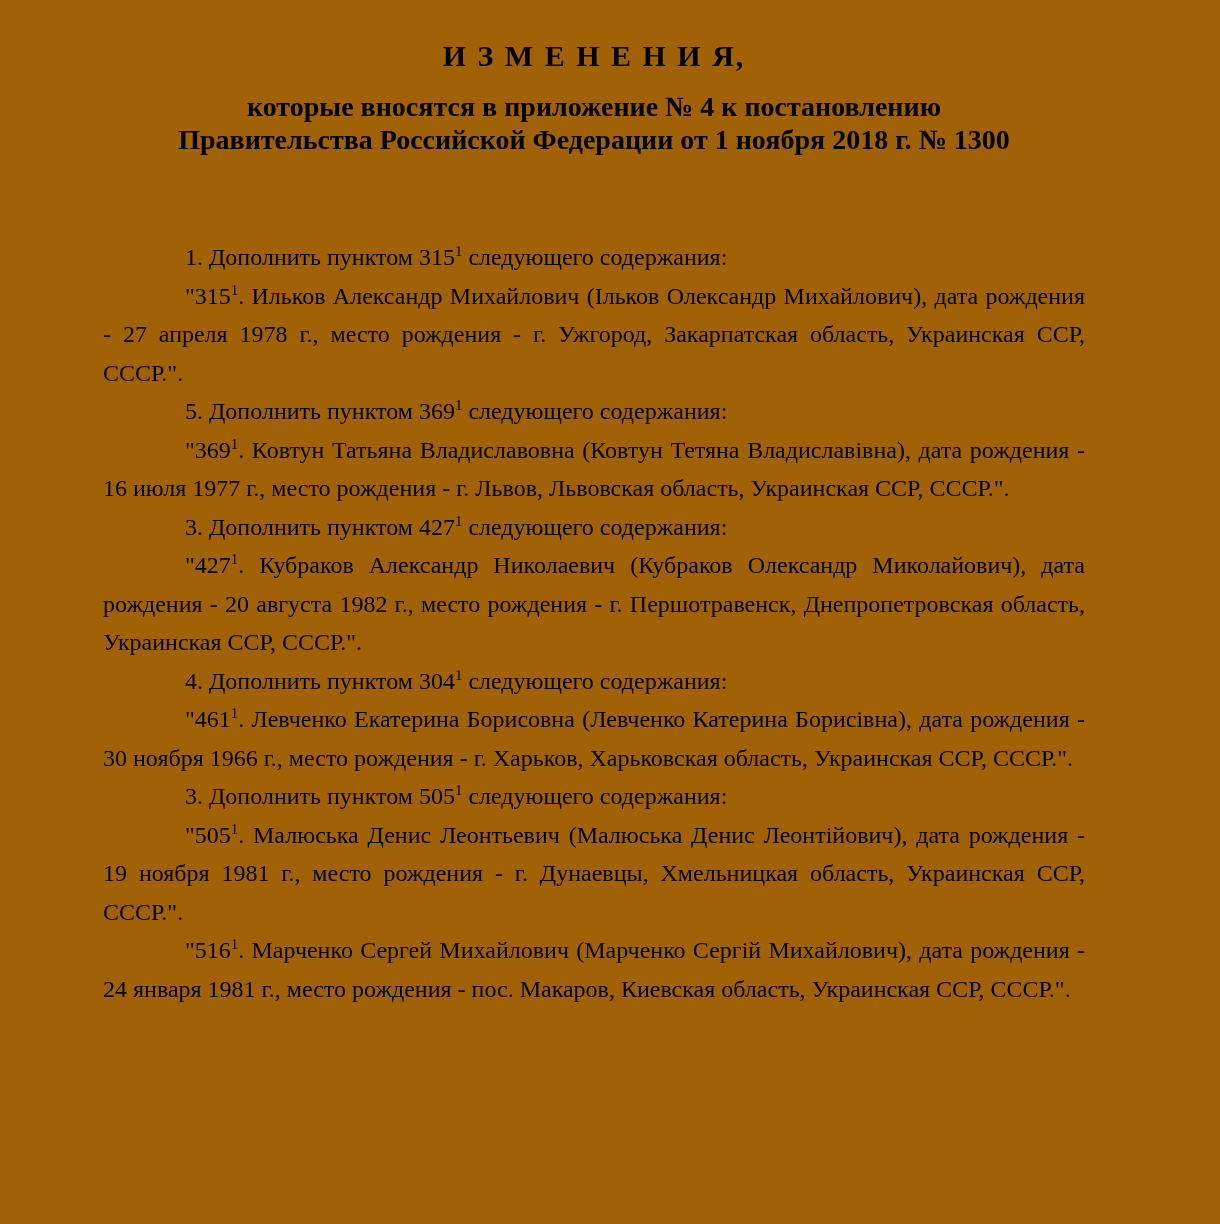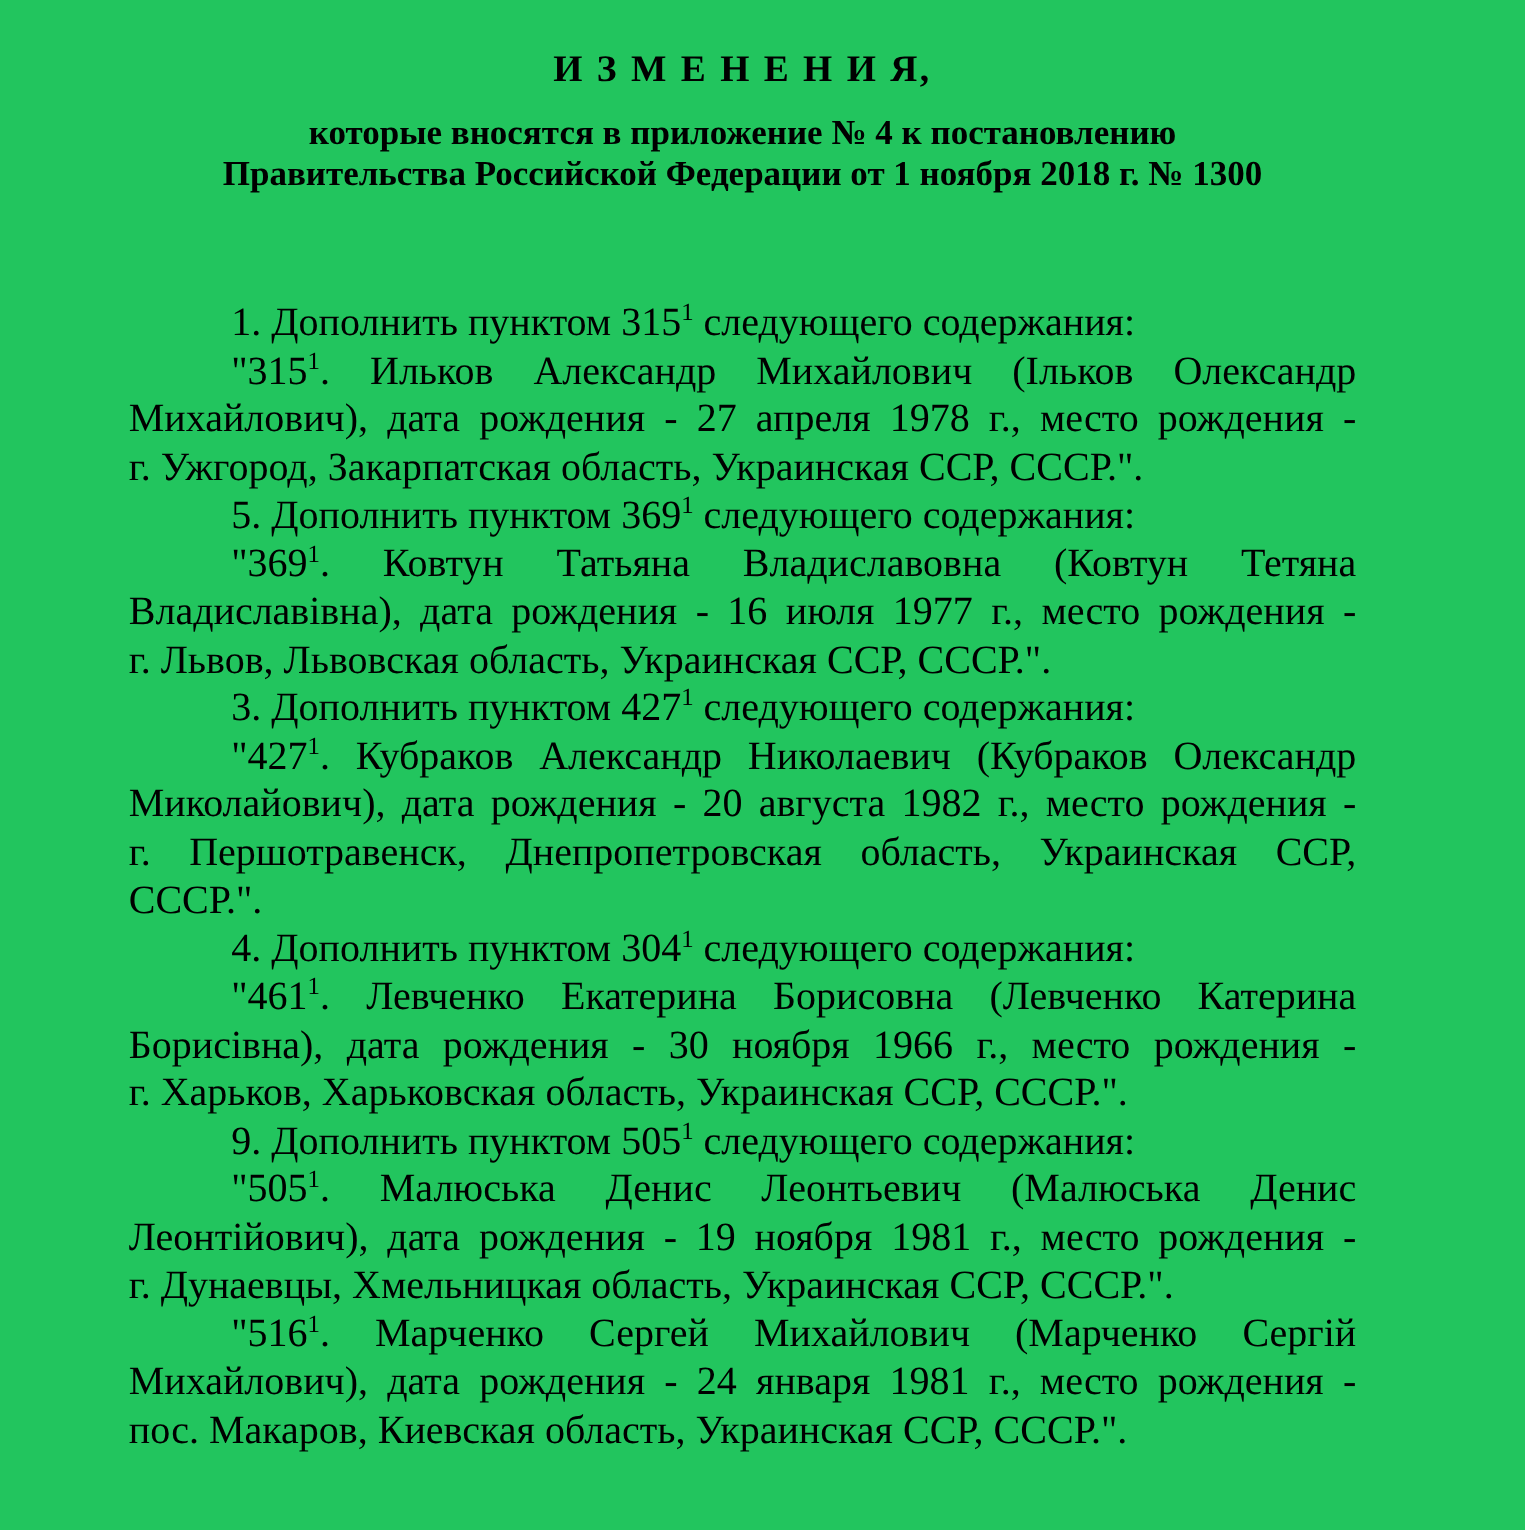--- a/index.html
+++ b/index.html
@@ -8,41 +8,41 @@
     width: 1220px;
     height: 1224px;
     overflow: hidden;
     font-family: "Liberation Serif", "DejaVu Serif", serif;
     color: #000000;
   }
   .page {
     width: 1220px;
     height: 1224px;
     padding: 36px 135px 0 103px;
-    background: #22c55e;
+    background: #a16207;
   }
   .doc-title {
     text-align: center;
     font-weight: bold;
     font-size: 30px;
     line-height: 40px;
     letter-spacing: 2px;
     white-space: nowrap;
   }
   .doc-subtitle {
     margin-top: 14px;
     text-align: center;
     font-weight: bold;
     font-size: 28px;
     line-height: 33px;
   }
   .doc-subtitle p { white-space: nowrap; }
   .content {
     margin-top: 82px;
-    font-size: 32px;
+    font-size: 24px;
     line-height: 38.5px;
   }
   .para {
     text-align: justify;
     text-indent: 82px;
   }
   sup.pt {
     font-size: 62%;
     line-height: 0;
   }
@@ -75,21 +75,21 @@
       <p class="para"><span>3. Дополнить пунктом 427</span><sup class="pt">1</sup><span> следующего содержания:</span></p>
       <p class="para"><span>"427</span><sup class="pt">1</sup><span>. Кубраков Александр Николаевич (Кубраков Олександр Миколайович), дата рождения - 20 августа 1982 г., место рождения - г.&nbsp;Першотравенск, Днепропетровская область, Украинская ССР, СССР.".</span></p>
     </div>
 
     <div>
       <p class="para"><span>4. Дополнить пунктом 304</span><sup class="pt">1</sup><span> следующего содержания:</span></p>
       <p class="para"><span>"461</span><sup class="pt">1</sup><span>. Левченко Екатерина Борисовна (Левченко Катерина Борисівна), дата рождения - 30 ноября 1966 г., место рождения - г.&nbsp;Харьков, Харьковская область, Украинская ССР, СССР.".</span></p>
     </div>
 
     <div>
-      <p class="para"><span>9. Дополнить пунктом 505</span><sup class="pt">1</sup><span> следующего содержания:</span></p>
+      <p class="para"><span>3. Дополнить пунктом 505</span><sup class="pt">1</sup><span> следующего содержания:</span></p>
       <p class="para"><span>"505</span><sup class="pt">1</sup><span>. Малюська Денис Леонтьевич (Малюська Денис Леонтійович), дата рождения - 19 ноября 1981 г., место рождения - г.&nbsp;Дунаевцы, Хмельницкая область, Украинская ССР, СССР.".</span></p>
     </div>
 
     <div>
       <p class="para"><span>"516</span><sup class="pt">1</sup><span>. Марченко Сергей Михайлович (Марченко Сергій Михайлович), дата рождения - 24 января 1981 г., место рождения - пос.&nbsp;Макаров, Киевская область, Украинская ССР, СССР.".</span></p>
     </div>
 
   </div>
 </div>
 

